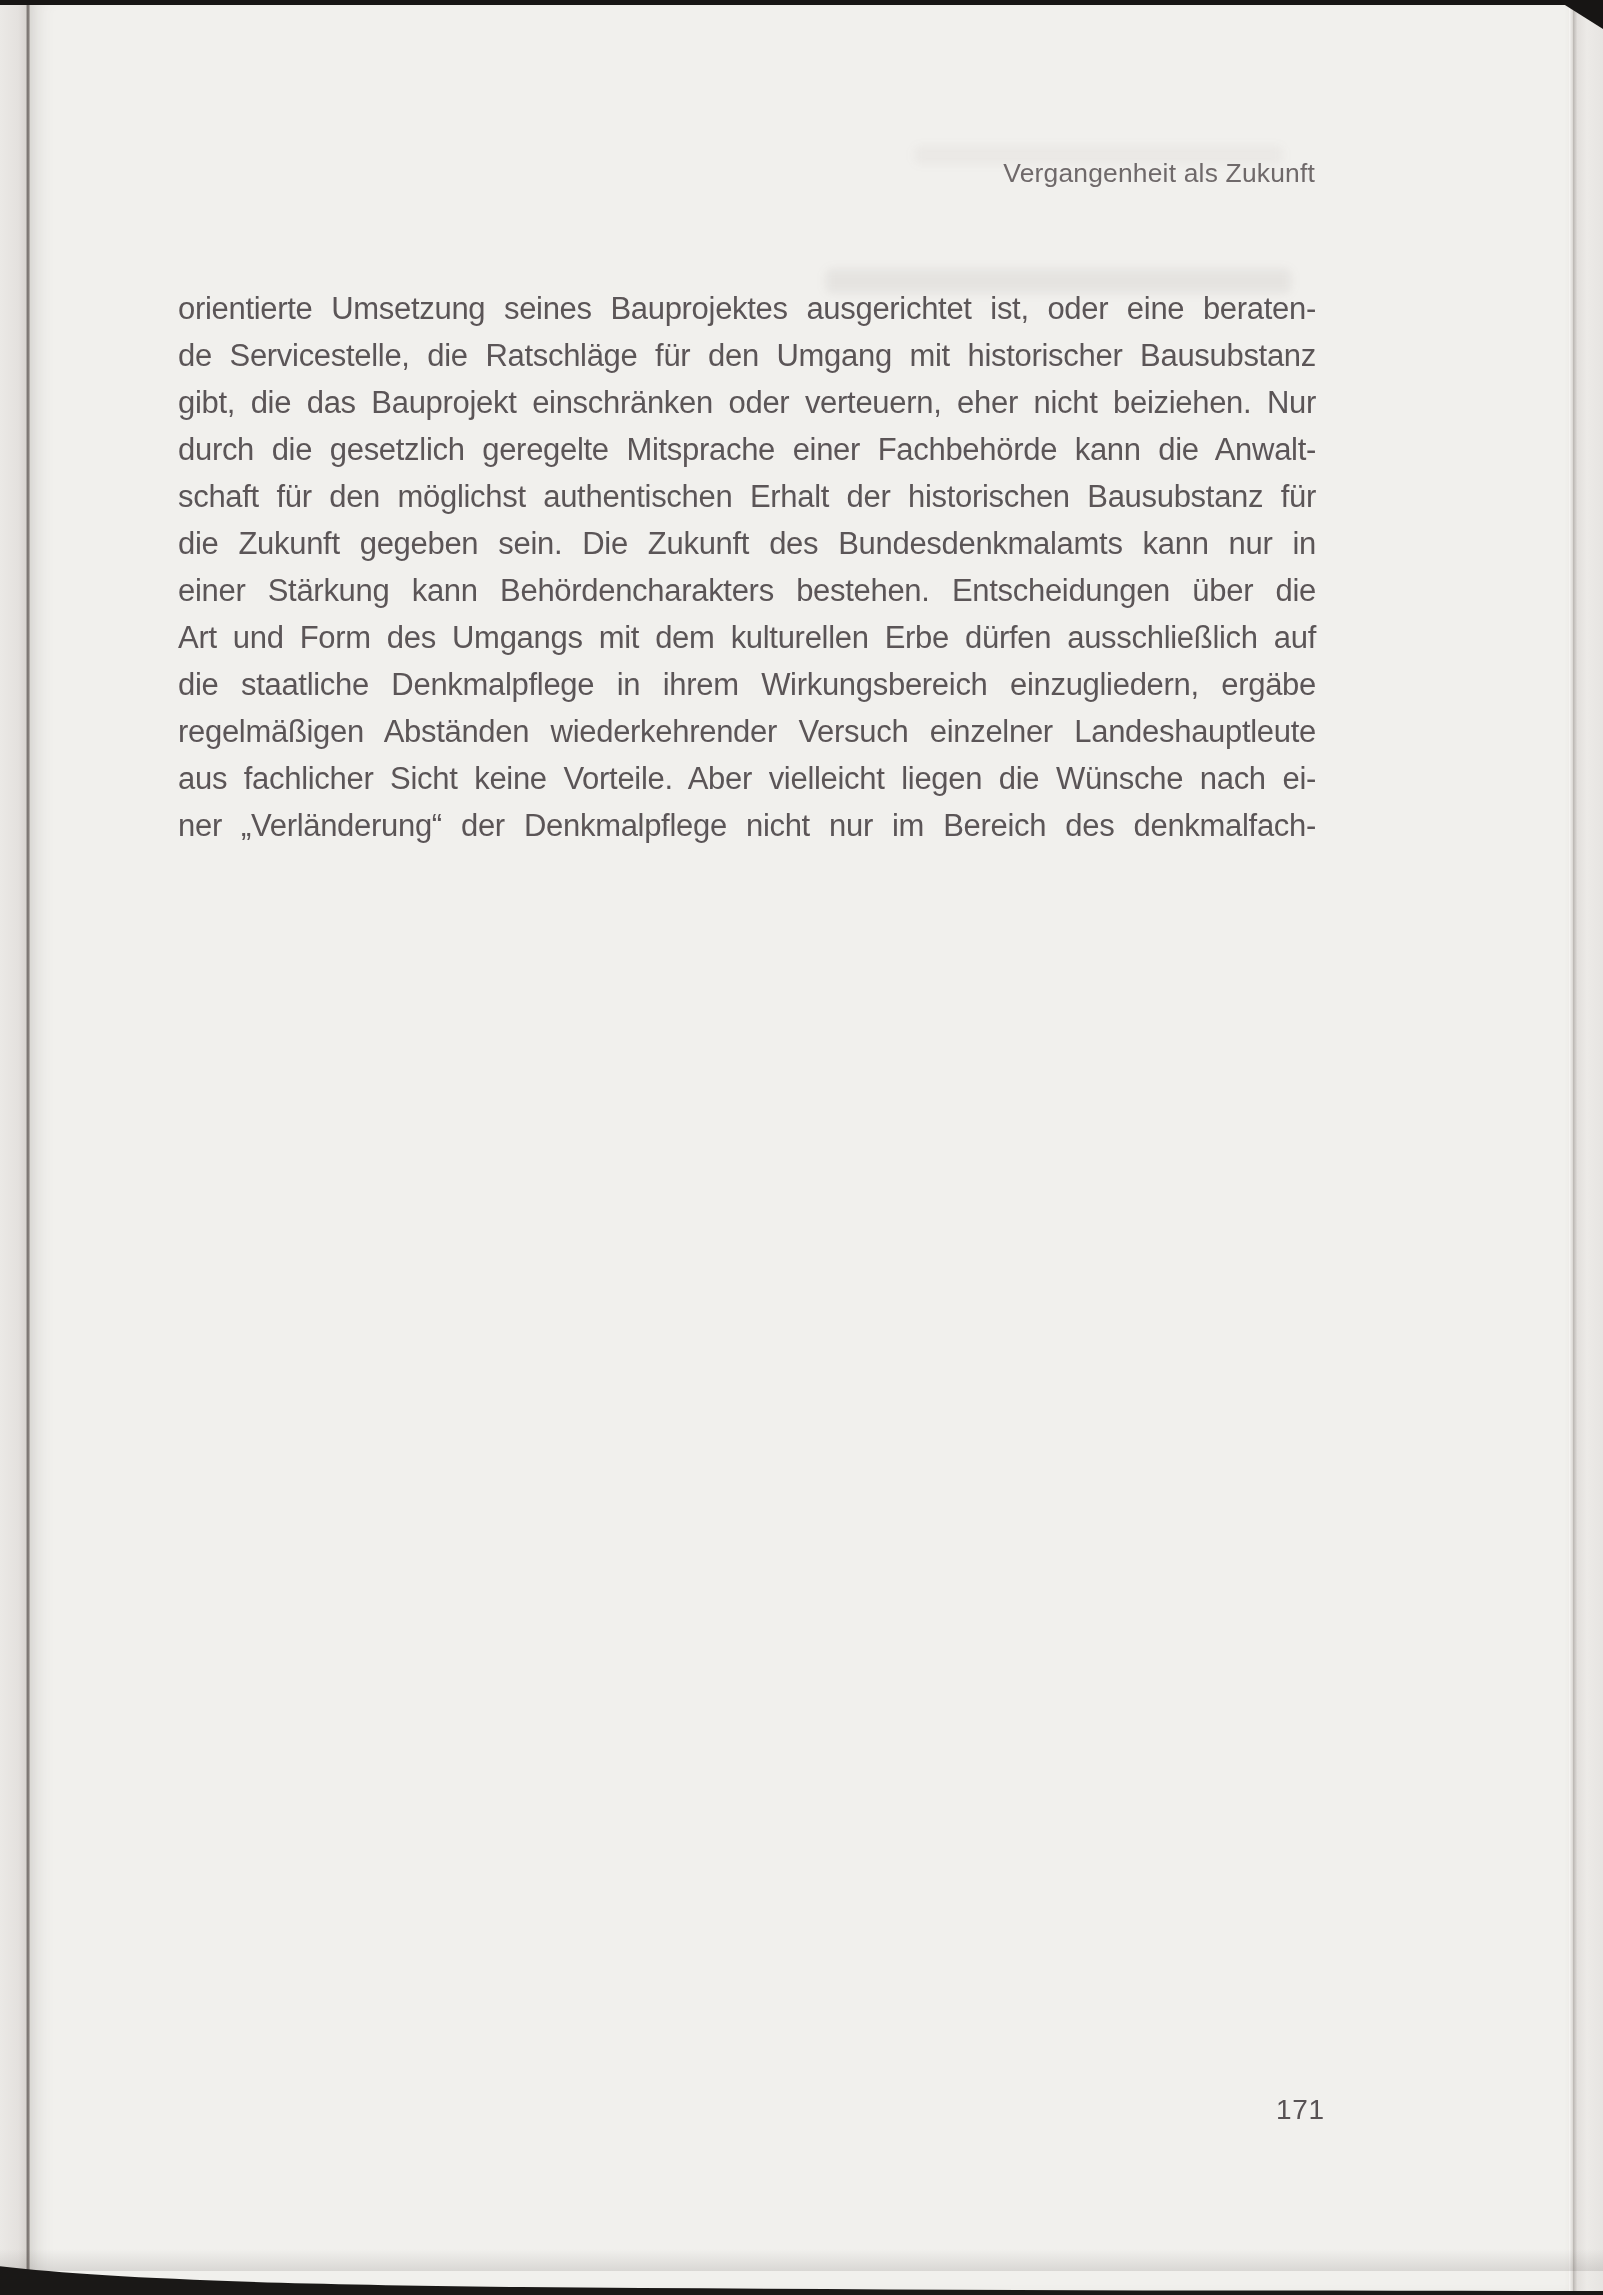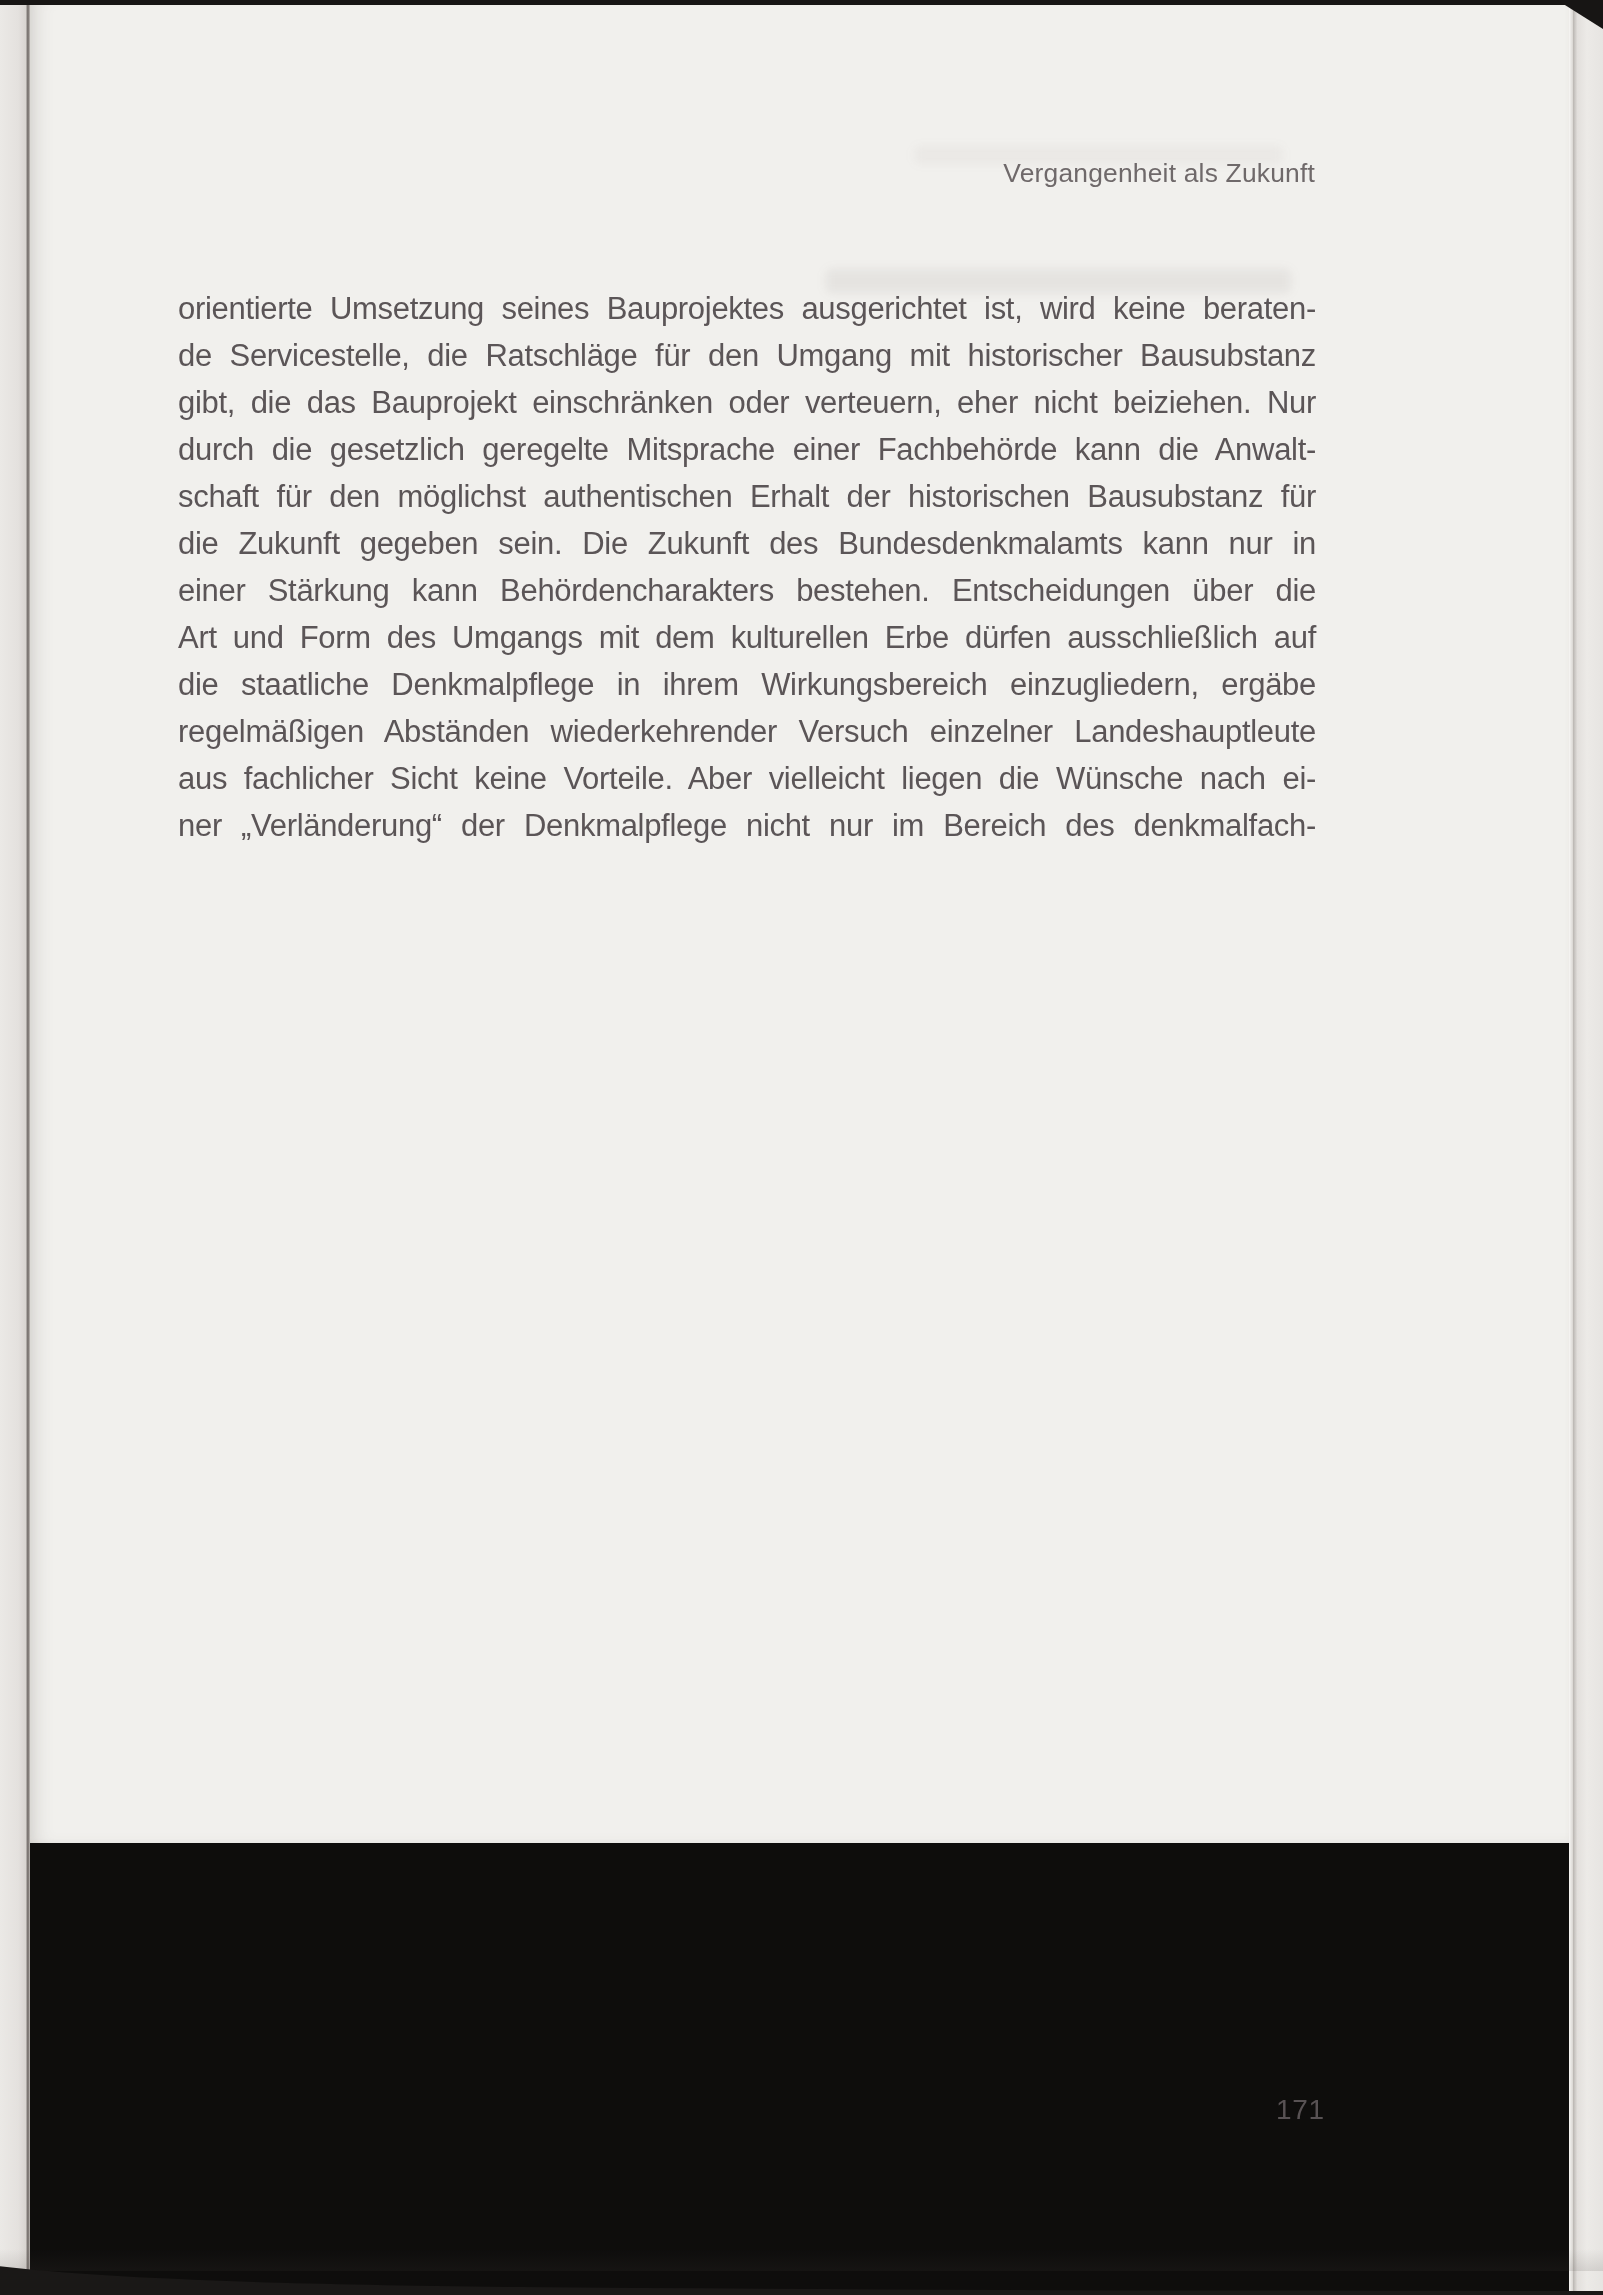--- a/index.html
+++ b/index.html
@@ -25,21 +25,21 @@
   .left-sliver{
     position:absolute; left:0; top:0; width:26.4px; height:2295px;
     background:linear-gradient(to right,#ebe9e6 0%,#e4e1de 70%,#d8d4d0 100%);
   }
   .fold-line{
     position:absolute; left:26.4px; top:0; width:3.2px; height:2295px;
     background:linear-gradient(to right,#c7c3bf 0%,#6e6864 45%,#8d8783 70%,#c2beba 100%);
   }
   
   .page{
-    position:absolute; left:30px; top:0; width:1543px; height:1843px;
+    position:absolute; left:30px; top:0; width:1543px; height:2295px;
     background:var(--paper);
     box-shadow:inset 13px 0 21px -13px rgba(92,85,80,0.30),
                inset -4.8px 0 8px -4.8px rgba(120,113,108,0.18);
   }
   .running-header{
     position:absolute; top:158px; right:258px;
     font-size:26.4px; line-height:30.5px;
     color:var(--header-text);
     letter-spacing:0.2px;
     white-space:nowrap;
@@ -110,21 +110,21 @@
   <div class="fold-line"></div>
 
   <div class="page">
     <div class="ghost g2"></div>
     <div class="ghost g1"></div>
 
     <div class="running-header">Vergangenheit als Zukunft</div>
 
     <div class="body-paragraph">
 
-    <div class="text-line">orientierte Umsetzung seines Bauprojektes ausgerichtet ist, wird keine beraten-</div>
+    <div class="text-line">orientierte Umsetzung seines Bauprojektes ausgerichtet ist, oder eine beraten-</div>
         <div class="text-line">de Servicestelle, die Ratschläge für den Umgang mit historischer Bausubstanz</div>
         <div class="text-line">gibt, die das Bauprojekt einschränken oder verteuern, eher nicht beiziehen. Nur</div>
         <div class="text-line">durch die gesetzlich geregelte Mitsprache einer Fachbehörde kann die Anwalt-</div>
         <div class="text-line">schaft für den möglichst authentischen Erhalt der historischen Bausubstanz für</div>
         <div class="text-line">die Zukunft gegeben sein. Die Zukunft des Bundesdenkmalamts kann nur in</div>
         <div class="text-line">einer Stärkung kann Behördencharakters bestehen. Entscheidungen über die</div>
         <div class="text-line">Art und Form des Umgangs mit dem kulturellen Erbe dürfen ausschließlich auf</div>
         <div class="text-line">die staatliche Denkmalpflege in ihrem Wirkungsbereich einzugliedern, ergäbe</div>
         <div class="text-line">regelmäßigen Abständen wiederkehrender Versuch einzelner Landeshauptleute</div>
         <div class="text-line">aus fachlicher Sicht keine Vorteile. Aber vielleicht liegen die Wünsche nach ei-</div>

